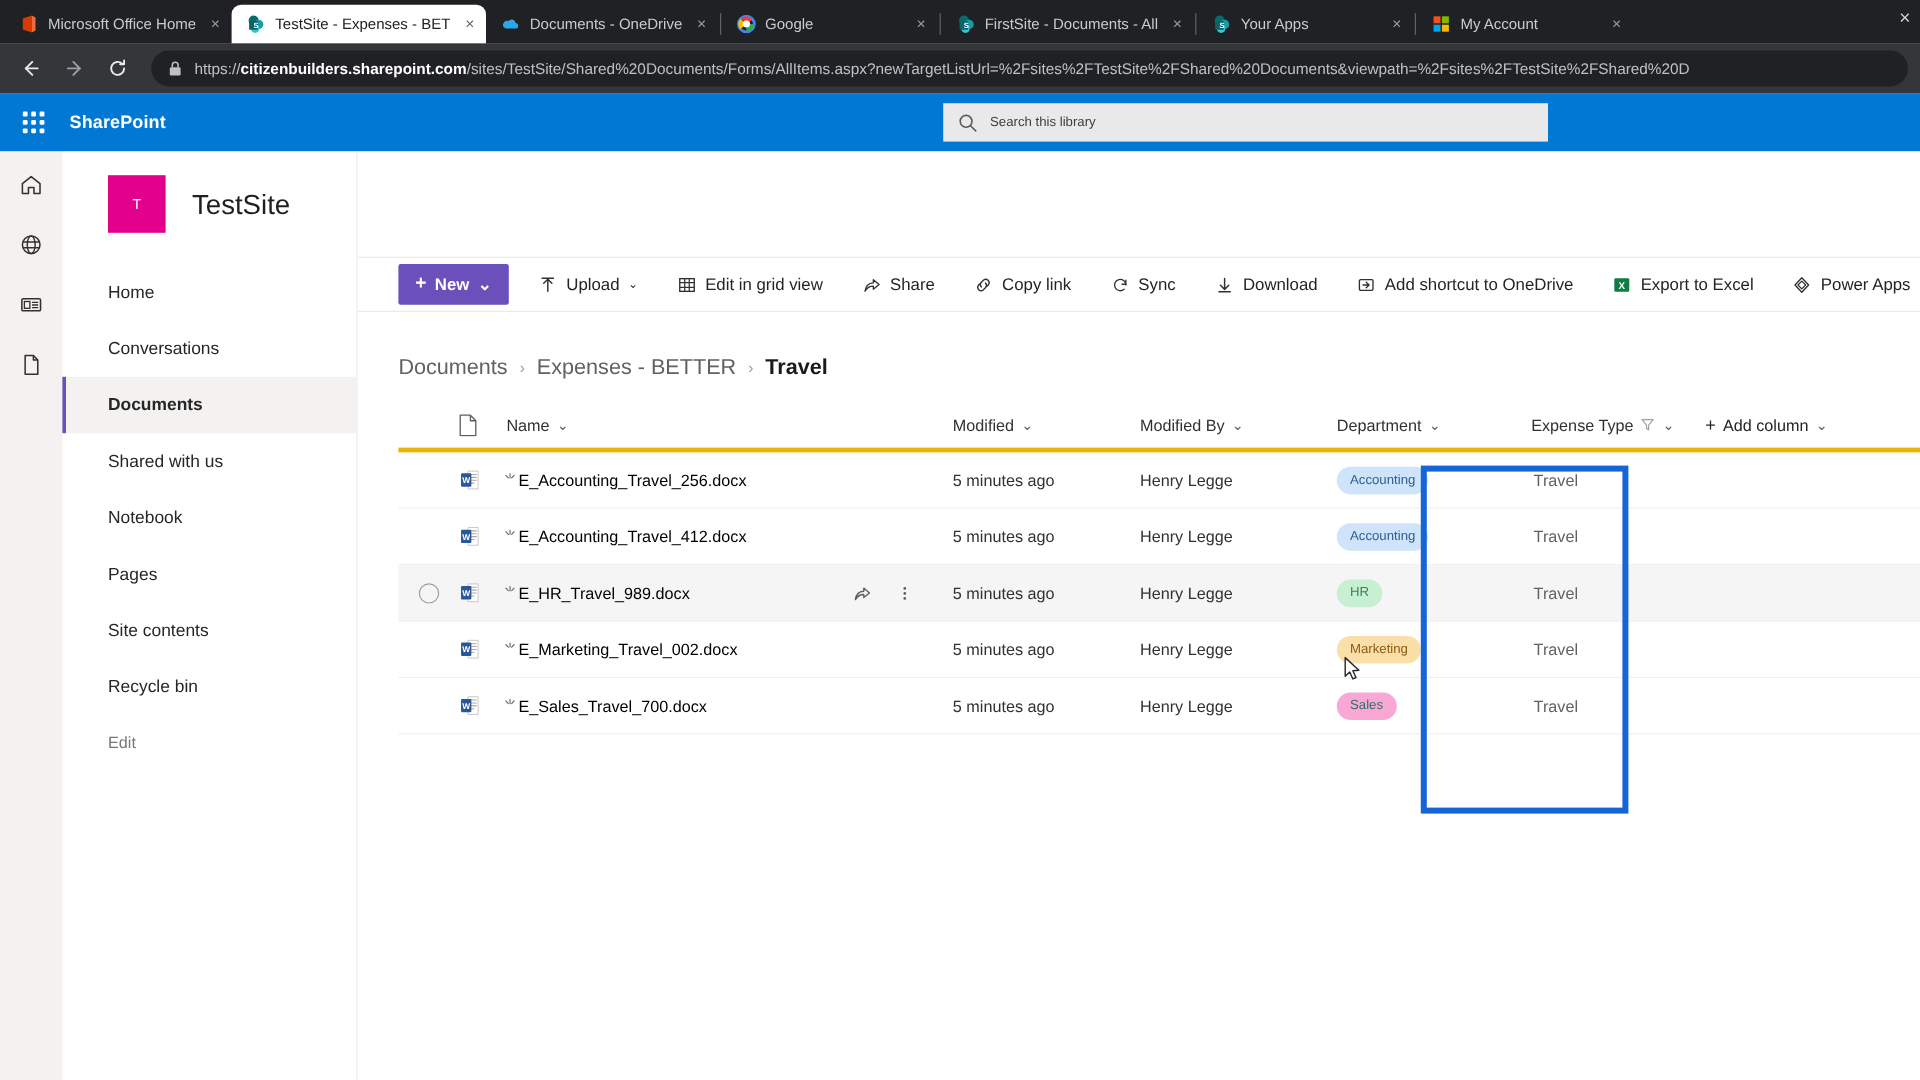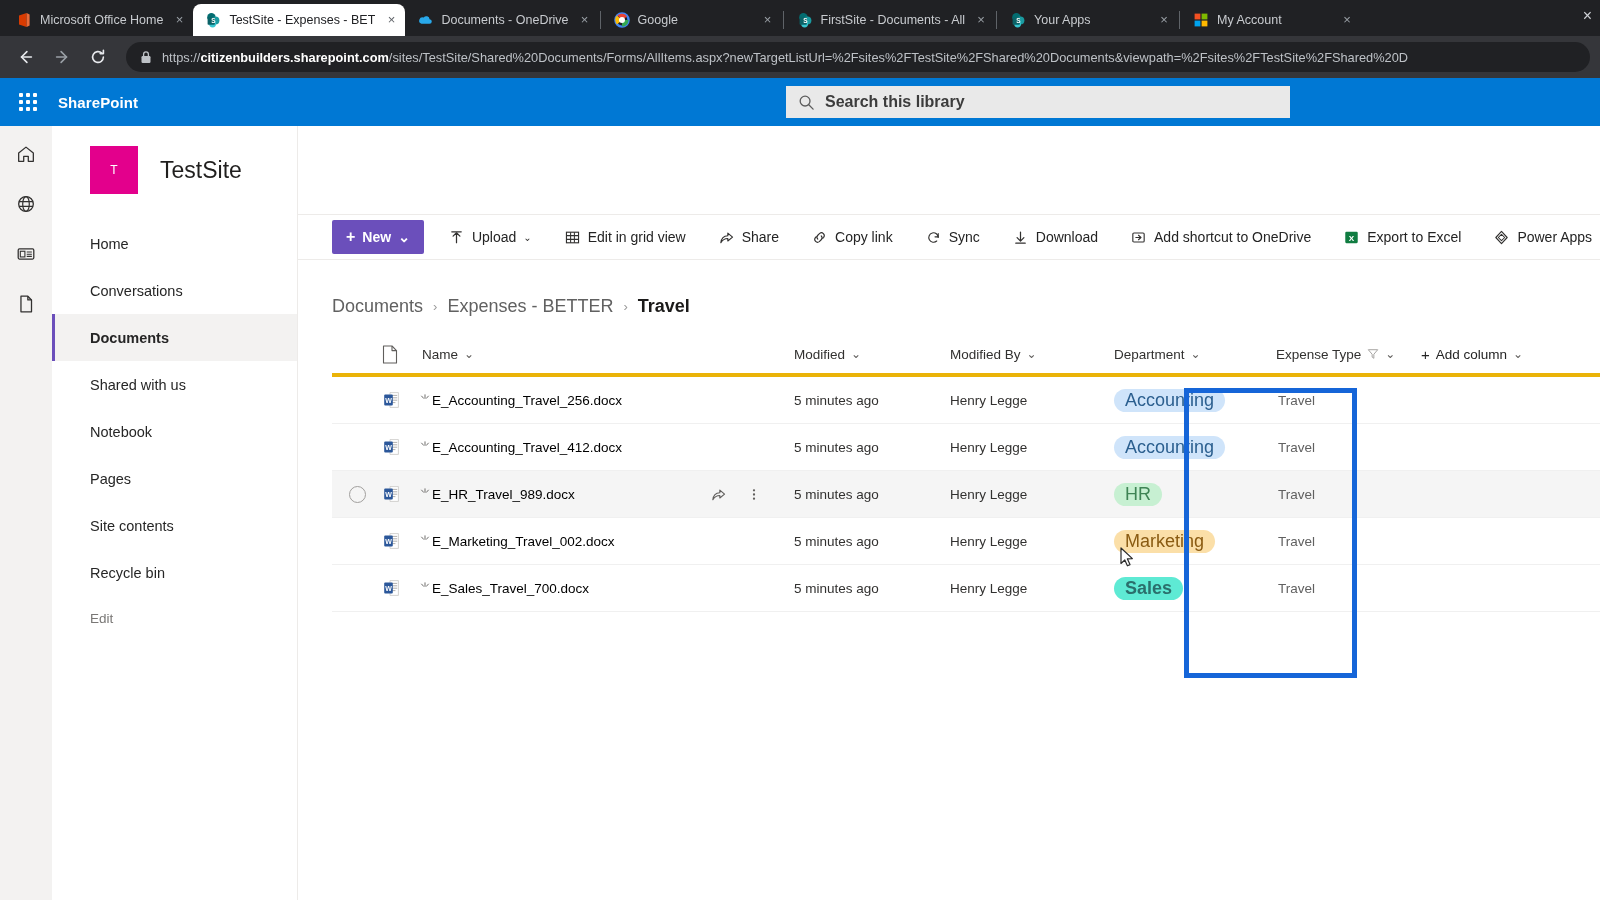--- a/index.html
+++ b/index.html
@@ -67,21 +67,21 @@
   .waffle {
     width: 48px; height: 48px; display: flex; align-items: center; justify-content: center;
   }
   .waffle-grid { display: grid; grid-template-columns: repeat(3, 4px); gap: 3px; }
   .waffle-grid i { width: 4px; height: 4px; background: #fff; display: block; border-radius: 1px; }
   .suite-brand { color: #fff; font-size: 15px; font-weight: 700; margin-left: 6px; letter-spacing: .1px; }
   .suite-search {
     position: absolute; left: 786px; top: 8px; width: 504px; height: 32px;
     background: #e9e9e9; display: flex; align-items: center; gap: 10px; padding: 0 12px;
   }
-  .suite-search .ph { color: #3c3c3c; font-size: 16px; font-weight: bold; }
+  .suite-search .ph { color: #3c3c3c; font-size: 11px; }
 
   
   .page { display: flex; height: 852px; background: #fff; }
 
   .railnav {
     width: 52px; background: #f3f2f1; padding-top: 14px;
     display: flex; flex-direction: column; align-items: center; gap: 22px;
     flex-shrink: 0;
   }
   .rail-icon { width: 28px; height: 28px; display:flex; align-items:center; justify-content:center; color:#333; }
@@ -157,26 +157,26 @@
   .c-add   { width: 150px; flex-shrink: 0; }
 
   .hdr .c-name { padding-left: 2px; }
   .hdr .c-exp { padding-left: 28px; }
 
   .fname { color: #000000; }
   .sel-circle { width: 17px; height: 17px; border: 1.4px solid #a19f9d; border-radius: 50%; }
 
   .badge {
     display: inline-flex; align-items: center; justify-content: center;
-    height: 23px; padding: 0 11px; border-radius: 12px; font-size: 18px;
+    height: 23px; padding: 0 11px; border-radius: 12px; font-size: 11px;
   }
   .b-accounting { background: #cfe4fa; color: #2b5f8f; }
   .b-hr         { background: #c7f0d2; color: #3f8455; }
   .b-marketing  { background: #fbdfa8; color: #8a5b12; }
-  .b-sales      { background: #5eead4; color: #2b6f6c; font-weight: bold; }
+  .b-sales      { background: #f9a8d4; color: #2b6f6c; }
 
   .exp-val { color: #616161; padding-left: 30px; }
 
   .addcol { display: flex; align-items: center; gap: 5px; color: #242424; }
 
   
   .annot {
     position: absolute; border: 5px solid #1565d8; pointer-events: none;
   }
 

